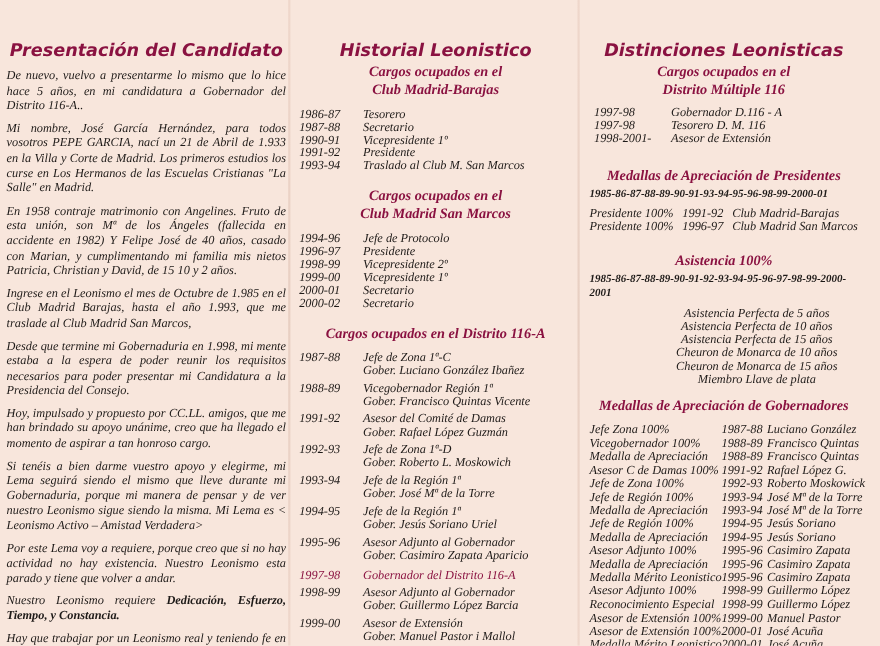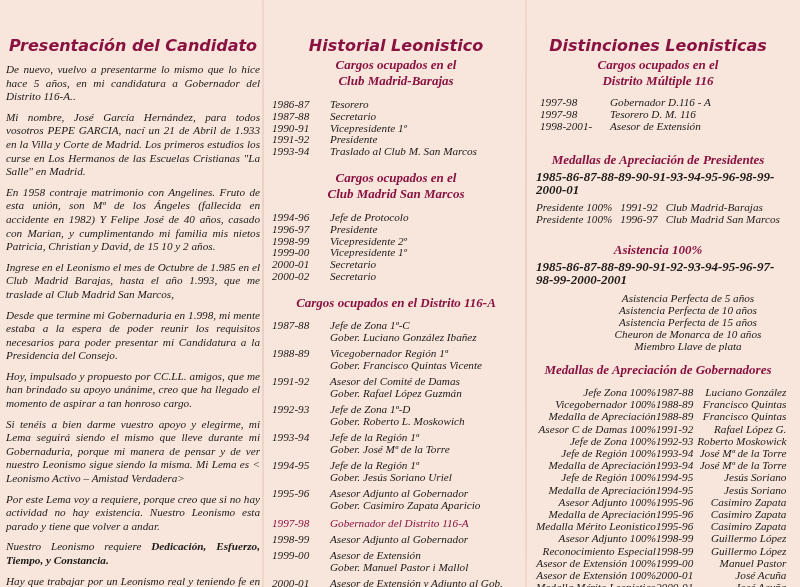--- a/index.html
+++ b/index.html
@@ -32,26 +32,26 @@
   td { padding:0; line-height:11.8px; vertical-align:top; white-space:nowrap; }
   .t-club { margin:10px 0 12px 0; }
   .t-club td.y { width:58px; }
   .t-dist { margin:8px 0 0 0; }
   .t-dist td { line-height:12px; }
   .t-dist td.y { width:58px; }
   .t-dist tr.gap td { padding-top:4px; }
   .t-dist tr.highlight td { color:#8a1241; padding-top:6px; padding-bottom:4px; }
   .t-mdm { margin:8px 0 20px 8px; }
   .t-mdm td.y { width:70px; }
-  .years-line { font-style:italic; font-weight:bold; font-size:13px; line-height:13px; margin:2px 0 6px 4px; }
+  .years-line { font-style:italic; font-weight:bold; font-size:10px; line-height:13px; margin:2px 0 6px 4px; }
   .t-pres { margin:0 0 16px 4px; }
   .t-pres td { padding-right:8px; }
   .center-list { text-align:center; font-style:italic; font-size:11.2px; line-height:12px; margin:2px 0 10px 60px; }
   .t-gob { margin:8px 0 0 4px; }
-  .t-gob td { line-height:12.2px;text-align:right; }
+  .t-gob td { line-height:12.2px; }
   .t-gob td.r { width:130px; }
   .t-gob td.y { width:52px; text-align:right; padding-right:4px; }
 </style>
 </head>
 <body>
 
 <div class="fold" style="left:262px"></div>
 <div class="fold" style="left:525px"></div>
 
 <div class="panel" id="p1">
@@ -184,20 +184,24 @@
           <td>Gober. Casimiro Zapata Aparicio</td>
         </tr>
         <tr class="highlight">
           <td class="y">1997-98</td>
           <td>Gobernador del Distrito 116-A</td>
         </tr>
         <tr>
           <td class="y">1998-99</td>
           <td>Asesor Adjunto al Gobernador</td>
         </tr>
+        <tr>
+          <td class="y"></td>
+          <td>Gober. Guillermo López Barcia</td>
+        </tr>
         <tr class="gap">
           <td class="y">1999-00</td>
           <td>Asesor de Extensión</td>
         </tr>
         <tr>
           <td class="y"></td>
           <td>Gober. Manuel Pastor i Mallol</td>
         </tr>
         <tr class="gap">
           <td class="y">2000-01</td>
@@ -242,20 +246,21 @@
         </tr>
       </tbody>
   </table>
   <p class="sub-title">Asistencia 100%</p>
   <p class="years-line">1985-86-87-88-89-90-91-92-93-94-95-96-97-98-99-2000-2001</p>
   <div class="center-list" id="asis-list">
       <div>Asistencia Perfecta de 5 años</div>
       <div>Asistencia Perfecta de 10 años</div>
       <div>Asistencia Perfecta de 15 años</div>
       <div>Cheuron de Monarca de 10 años</div>
+      <div>Cheuron de Monarca de 15 años</div>
       <div>Miembro Llave de plata</div>
     </div>
   <p class="sub-title">Medallas de Apreciación de Gobernadores</p>
   <table class="t-gob">
     <tbody id="gob-body">
         <tr>
           <td class="r">Jefe Zona 100%</td>
           <td class="y">1987-88</td>
           <td>Luciano González</td>
         </tr>

